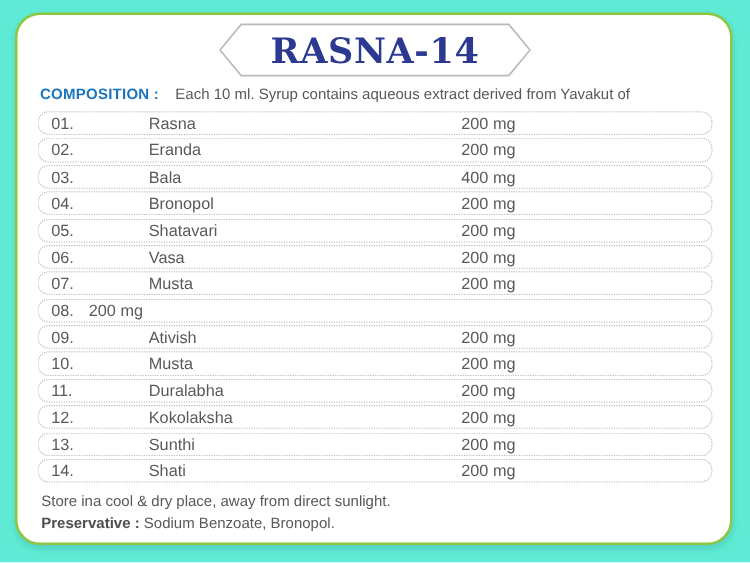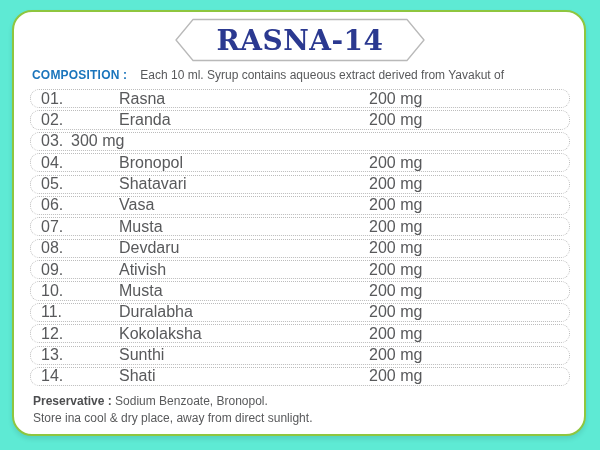--- a/index.html
+++ b/index.html
@@ -28,21 +28,21 @@
   .content { position:absolute; left:30px; top:68px; width:540px; }
 
   .comp-line { display:flex; align-items:baseline; font-size:12px; margin:0 0 7px 2px; }
   .comp-label { color:#1b75bc; font-weight:bold; letter-spacing:0.2px; }
   .comp-text  { color:#58595b; margin-left:13px; }
 
   .rows { width:540px; }
   .row {
     display:flex; align-items:center; height:19.2px; margin-bottom:2.2px;
     border:1px dotted #bcbcbc; border-radius:9px; background:#fff;
-    font-size:16px; color:#58595b;
+    font-size:13px; color:#58595b;
   }
   .c-num  { width:40px; padding-left:10px; }
   .c-name { flex:1;padding-left:48px; }
   .c-qty  { width:200px; }
 
   .footer { margin-top:7px; padding-left:3px; font-size:12px; color:#58595b; line-height:17px; }
   .pres-label { font-weight:bold; color:#4d4e50; }
 </style>
 </head>
 <body>
@@ -71,21 +71,22 @@
           <span class="c-name">Rasna</span>
           <span class="c-qty">200 mg</span>
         </div>
         <div class="row">
           <span class="c-num">02.</span>
           <span class="c-name">Eranda</span>
           <span class="c-qty">200 mg</span>
         </div>
         <div class="row">
           <span class="c-num">03.</span>
-          <span class="c-qty">300 mg</span>
+          <span class="c-name">Bala</span>
+          <span class="c-qty">400 mg</span>
         </div>
         <div class="row">
           <span class="c-num">04.</span>
           <span class="c-name">Bronopol</span>
           <span class="c-qty">200 mg</span>
         </div>
         <div class="row">
           <span class="c-num">05.</span>
           <span class="c-name">Shatavari</span>
           <span class="c-qty">200 mg</span>
@@ -95,21 +96,20 @@
           <span class="c-name">Vasa</span>
           <span class="c-qty">200 mg</span>
         </div>
         <div class="row">
           <span class="c-num">07.</span>
           <span class="c-name">Musta</span>
           <span class="c-qty">200 mg</span>
         </div>
         <div class="row">
           <span class="c-num">08.</span>
-          <span class="c-name">Devdaru</span>
           <span class="c-qty">200 mg</span>
         </div>
         <div class="row">
           <span class="c-num">09.</span>
           <span class="c-name">Ativish</span>
           <span class="c-qty">200 mg</span>
         </div>
         <div class="row">
           <span class="c-num">10.</span>
           <span class="c-name">Musta</span>
@@ -131,21 +131,21 @@
           <span class="c-qty">200 mg</span>
         </div>
         <div class="row">
           <span class="c-num">14.</span>
           <span class="c-name">Shati</span>
           <span class="c-qty">200 mg</span>
         </div>
       </div>
 
     <div class="footer">
+      <div>Store ina cool &amp; dry place, away from direct sunlight.</div>
       <div>
         <span class="pres-label">Preservative :</span>
         <span>Sodium Benzoate, Bronopol.</span>
       </div>
-      <div>Store ina cool &amp; dry place, away from direct sunlight.</div>
     </div>
 
   </div>
 </div>
 
 </body></html>

